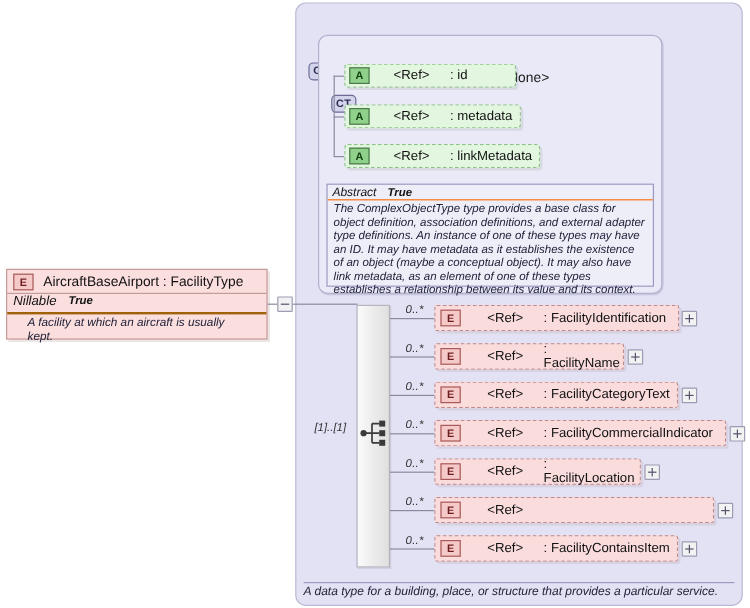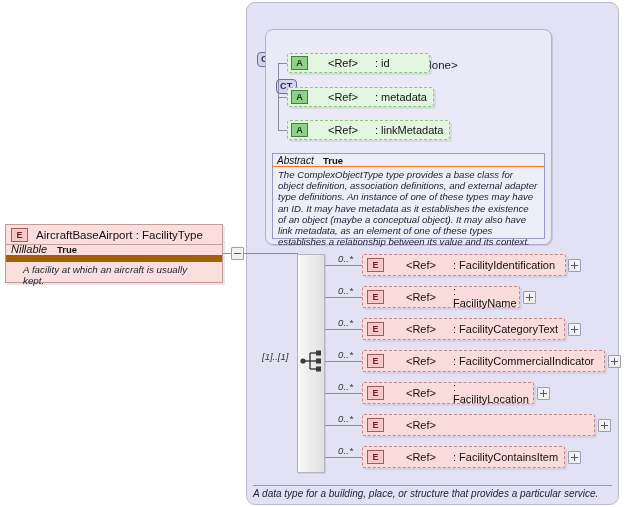--- a/index.html
+++ b/index.html
@@ -118,21 +118,21 @@
     background: #eeeef9;
     border: 1px solid #9a9ac0;
   }
   .prop-row {
     display: flex; align-items: flex-end;
     height: 13px; padding: 0 4px;
     border-bottom: 1px solid #f97316;
     font-size: 10px;
   }
   .prop-key { font-style: italic; width: 46px; color: #111; }
-  .prop-val { font-weight: bold; color: #111; font-size: 9.5px; }
+  .prop-val { font-weight: bold; color: #111; font-size: 9.5px; font-style: italic; }
   .annot {
     padding: 2px 5px 0 5px;
     font-style: italic;
     font-size: 9.6px;
     line-height: 11.2px;
     color: #22223a;
   }
 
   
   #elem-box {
@@ -150,22 +150,22 @@
   .badge-e {
     width: 17px; height: 14px;
     background: #f6c9c9;
     border: 1px solid #a85a5a;
     color: #6d1e1e;
     font-size: 9px; font-weight: bold;
     display: inline-flex; align-items: center; justify-content: center;
     flex: 0 0 auto;
   }
   .elem-title { font-size: 11.5px; color: #111; }
-  #elem-props { height: 17px; border-bottom: 7px solid #a16207;
-                display:flex; align-items:flex-end; padding: 0 5px; }
+  #elem-props { height: 17px; border-bottom: 2px solid #a16207;
+                display:flex; align-items:flex-start; padding: 0 5px; }
   #elem-annot { padding: 2px 17px; font-style: italic; font-size: 9.8px; color:#22223a; }
 
   
   .chip {
     position: absolute;
     width: 13px; height: 13px;
     background: #f2f2f2;
     border: 1px solid #9c9cb4;
     border-radius: 1px;
   }

